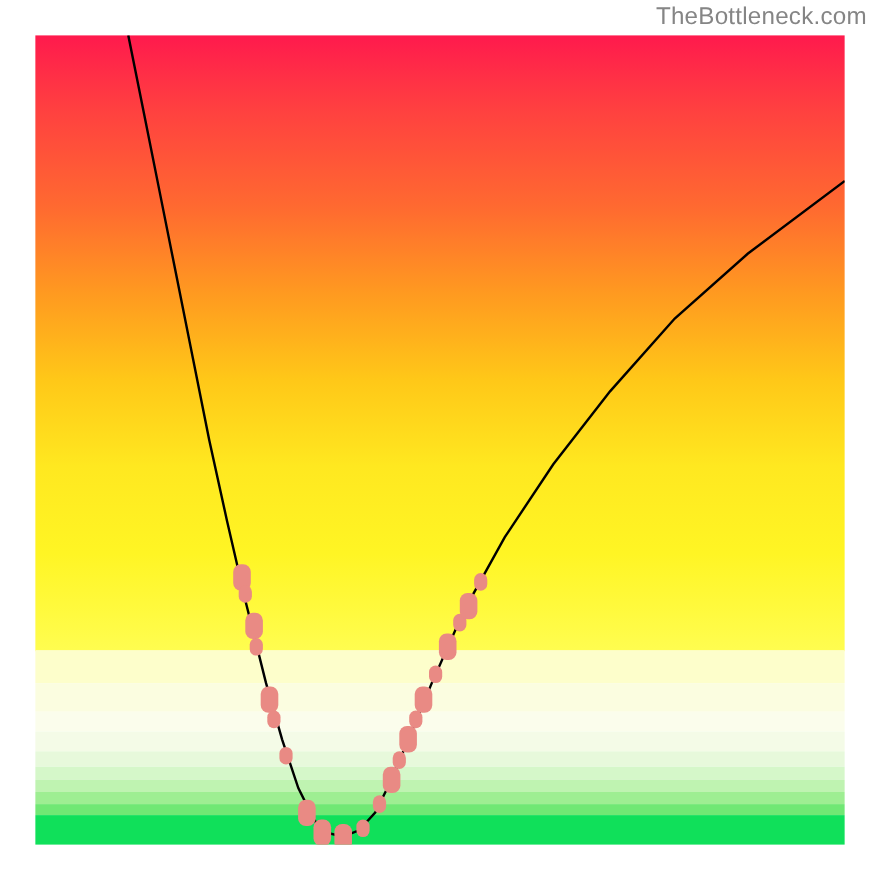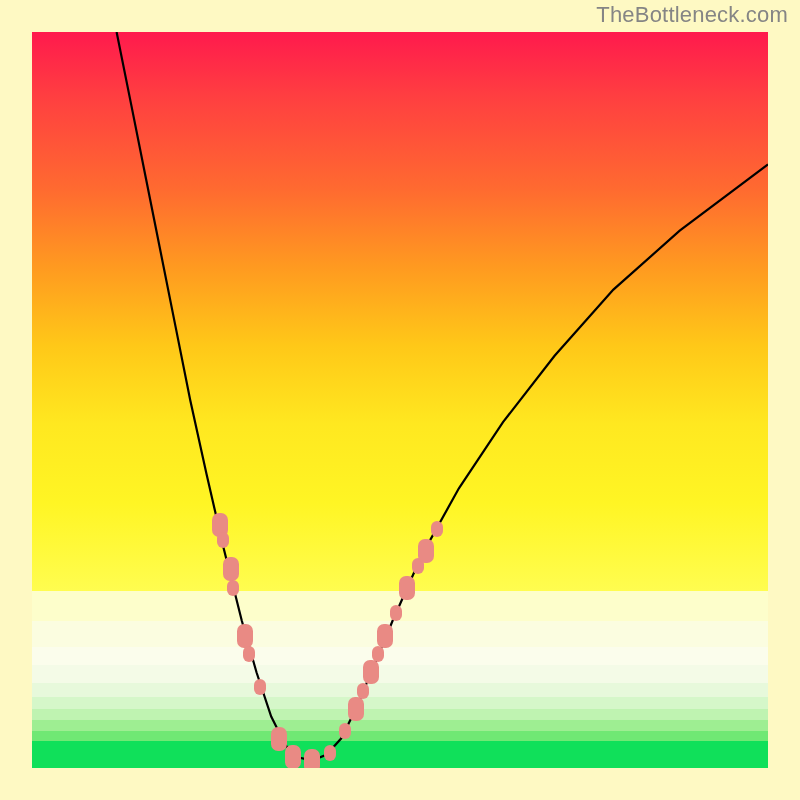--- a/index.html
+++ b/index.html
@@ -8,21 +8,21 @@
     width: 800px;
     height: 800px;
     overflow: hidden;
     background: #000;
     font-family: Arial, Helvetica, sans-serif;
   }
   .frame {
     position: relative;
     width: 800px;
     height: 800px;
-    background: #fef9c3;
+    background: #ffffff;
   }
   .watermark {
     position: absolute;
     top: 2px;
     right: 12px;
     color: #858585;
     font-size: 22px;
     font-weight: 500;
     z-index: 20;
     letter-spacing: 0.2px;

